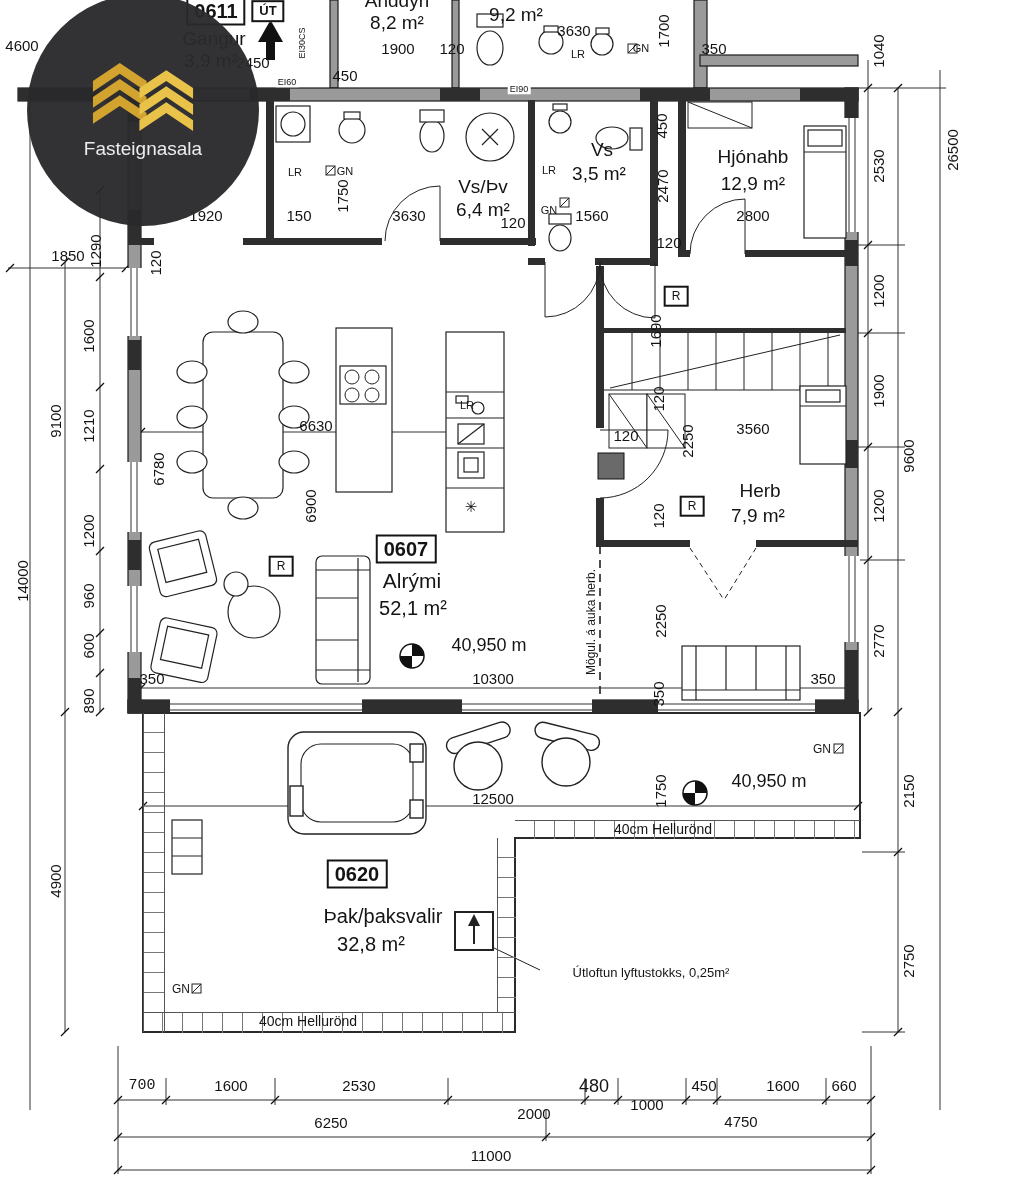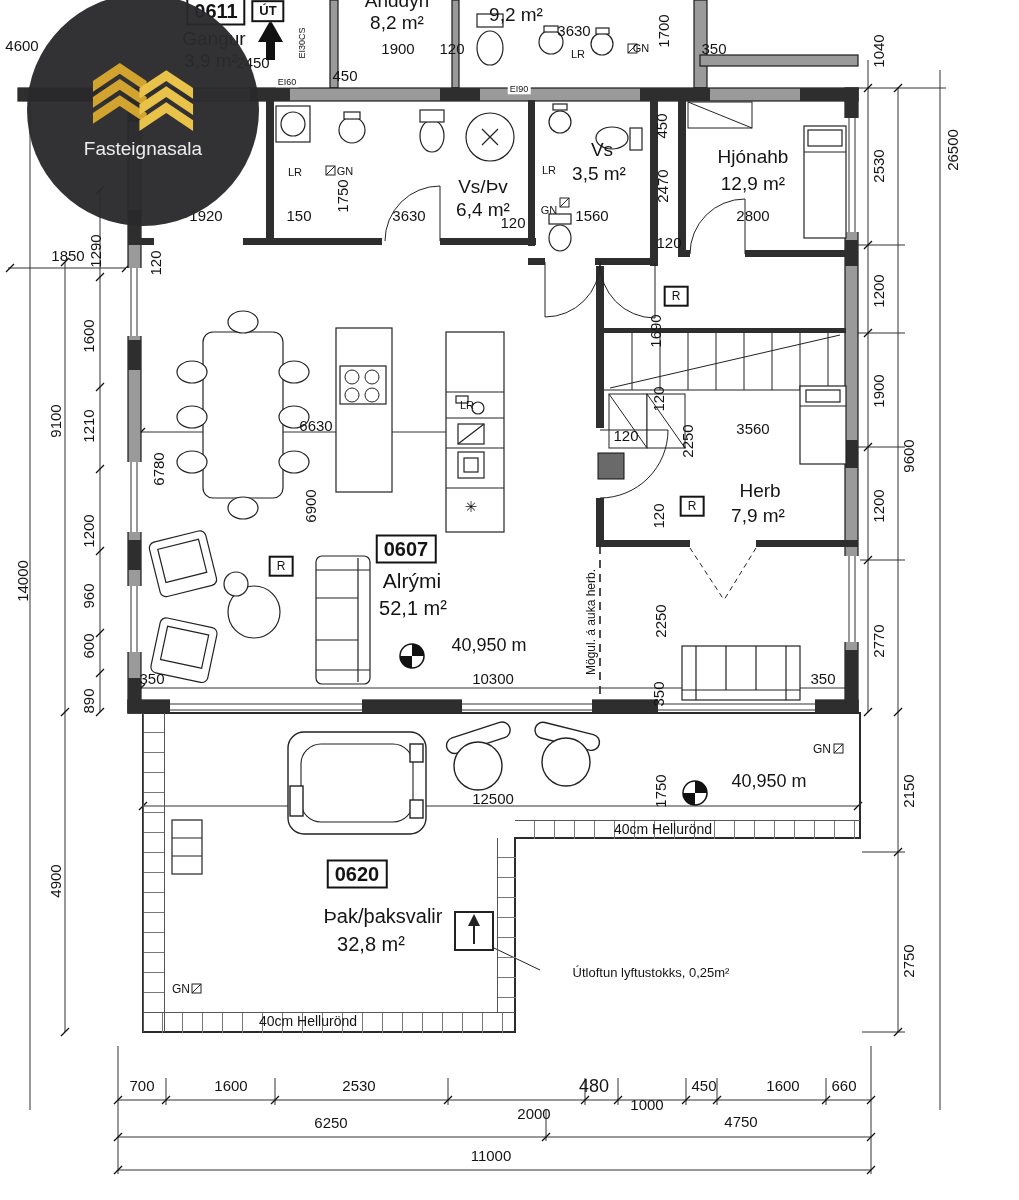--- a/index.html
+++ b/index.html
@@ -398,21 +398,21 @@
       <div class="lbl" style="left: 879px; top: 641px; font-size: 15px; transform: translate(-50%, -50%) rotate(-90deg);">2770</div>
       <div class="lbl" style="left: 152px; top: 679px; font-size: 15px; transform: translate(-50%, -50%);">350</div>
       <div class="lbl" style="left: 659px; top: 694px; font-size: 15px; transform: translate(-50%, -50%) rotate(-90deg);">350</div>
       <div class="lbl" style="left: 823px; top: 679px; font-size: 15px; transform: translate(-50%, -50%);">350</div>
       <div class="lbl" style="left: 493px; top: 679px; font-size: 15px; transform: translate(-50%, -50%);">10300</div>
       <div class="lbl" style="left: 661px; top: 791px; font-size: 15px; transform: translate(-50%, -50%) rotate(-90deg);">1750</div>
       <div class="lbl" style="left: 493px; top: 799px; font-size: 15px; transform: translate(-50%, -50%);">12500</div>
       <div class="lbl" style="left: 909px; top: 791px; font-size: 15px; transform: translate(-50%, -50%) rotate(-90deg);">2150</div>
       <div class="lbl" style="left: 909px; top: 961px; font-size: 15px; transform: translate(-50%, -50%) rotate(-90deg);">2750</div>
       <div class="lbl" style="left: 56px; top: 881px; font-size: 15px; transform: translate(-50%, -50%) rotate(-90deg);">4900</div>
-      <div class="lbl" style="left: 142px; top: 1086px; font-size: 15px; transform: translate(-50%, -50%);">700</div>
+      <div class="lbl" style="left: 142px; top: 1086px; font-size: 15px; transform: translate(-50%, -50%); font-family: Liberation Mono, monospace;">700</div>
       <div class="lbl" style="left: 231px; top: 1086px; font-size: 15px; transform: translate(-50%, -50%);">1600</div>
       <div class="lbl" style="left: 359px; top: 1086px; font-size: 15px; transform: translate(-50%, -50%);">2530</div>
       <div class="lbl" style="left: 534px; top: 1086px; font-size: 15px; transform: translate(-50%, -50%); margin-top: 28px;">2000</div>
       <div class="lbl" style="left: 594px; top: 1086px; font-size: 18px; transform: translate(-50%, -50%);">480</div>
       <div class="lbl" style="left: 647px; top: 1086px; font-size: 15px; transform: translate(-50%, -50%); margin-top: 19px;">1000</div>
       <div class="lbl" style="left: 704px; top: 1086px; font-size: 15px; transform: translate(-50%, -50%);">450</div>
       <div class="lbl" style="left: 783px; top: 1086px; font-size: 15px; transform: translate(-50%, -50%);">1600</div>
       <div class="lbl" style="left: 844px; top: 1086px; font-size: 15px; transform: translate(-50%, -50%);">660</div>
       <div class="lbl" style="left: 331px; top: 1123px; font-size: 15px; transform: translate(-50%, -50%);">6250</div>
       <div class="lbl" style="left: 701px; top: 1122px; font-size: 15px; transform: translate(-50%, -50%); margin-left: 40px;">4750</div>

